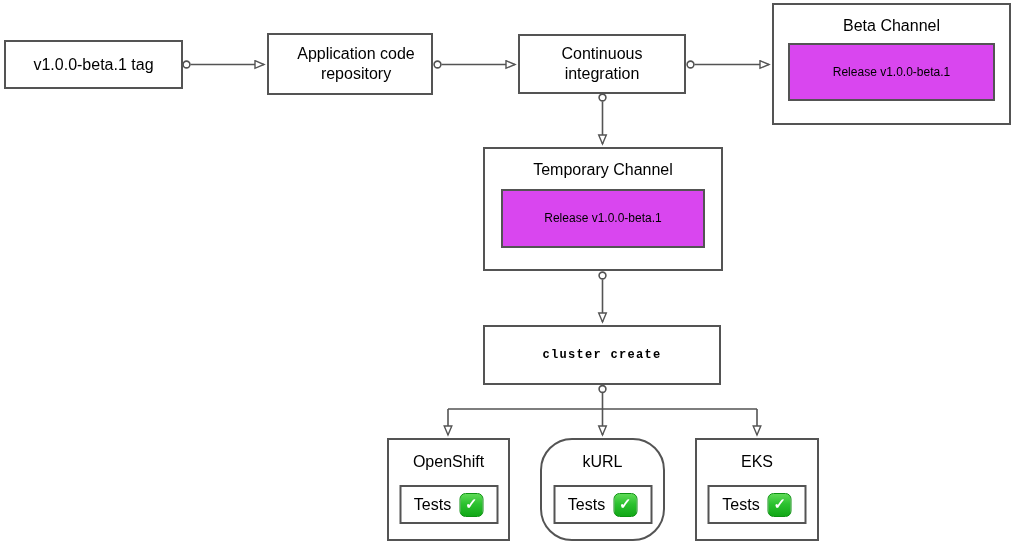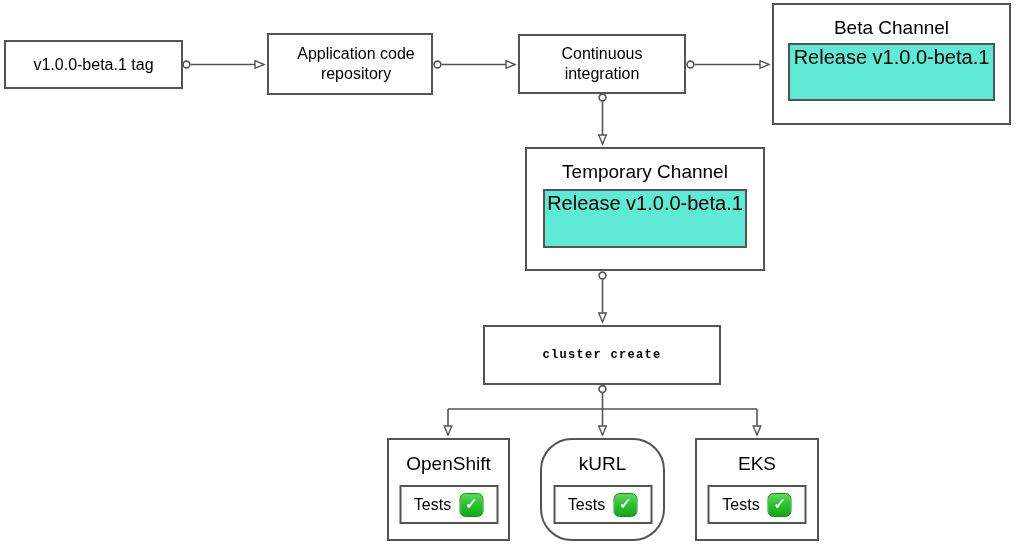--- a/index.html
+++ b/index.html
@@ -30,30 +30,30 @@
   #node-tag   {left:4px;  top:40px; width:179px; height:49px;}
   #node-repo  {left:267px;top:33px; width:166px; height:62px;justify-content:flex-end;}
   #node-repo .lbl{max-width:150px;}
   #node-ci    {left:518px;top:34px; width:168px; height:60px;}
   #node-ci .lbl{max-width:110px;}
 
   
   .group{display:block;}
   .group .group-title{
     position:absolute;left:0;right:0;top:11px;
-    text-align:center;font-size:19px;
+    text-align:center;font-size:16px;
   }
   #node-beta  {left:772px;top:3px;  width:239px; height:122px;}
   #node-beta .release{position:absolute;left:14px;top:38px;width:207px;height:58px;}
-  #node-temp  {left:483px;top:147px;width:240px; height:124px;margin-left:42px;}
+  #node-temp  {left:483px;top:147px;width:240px; height:124px;}
   #node-temp .release{position:absolute;left:16px;top:40px;width:204px;height:59px;}
   .release{
-    border:2px solid var(--bc);box-sizing:border-box;background:#5eead4;
-    display:flex;align-items:flex-start;justify-content:center;
-    font-size:20px;
+    border:2px solid var(--bc);box-sizing:border-box;background:#d946ef;
+    display:flex;align-items:center;justify-content:center;
+    font-size:12px;
   }
 
   
   #node-cluster{left:483px;top:325px;width:238px;height:60px;
     font-family:"Liberation Mono","DejaVu Sans Mono",monospace;
     font-weight:bold;font-size:12px;letter-spacing:1.3px;}
 
   
   .cluster-node{display:block;}
   .cluster-node .group-title{top:12px;}

